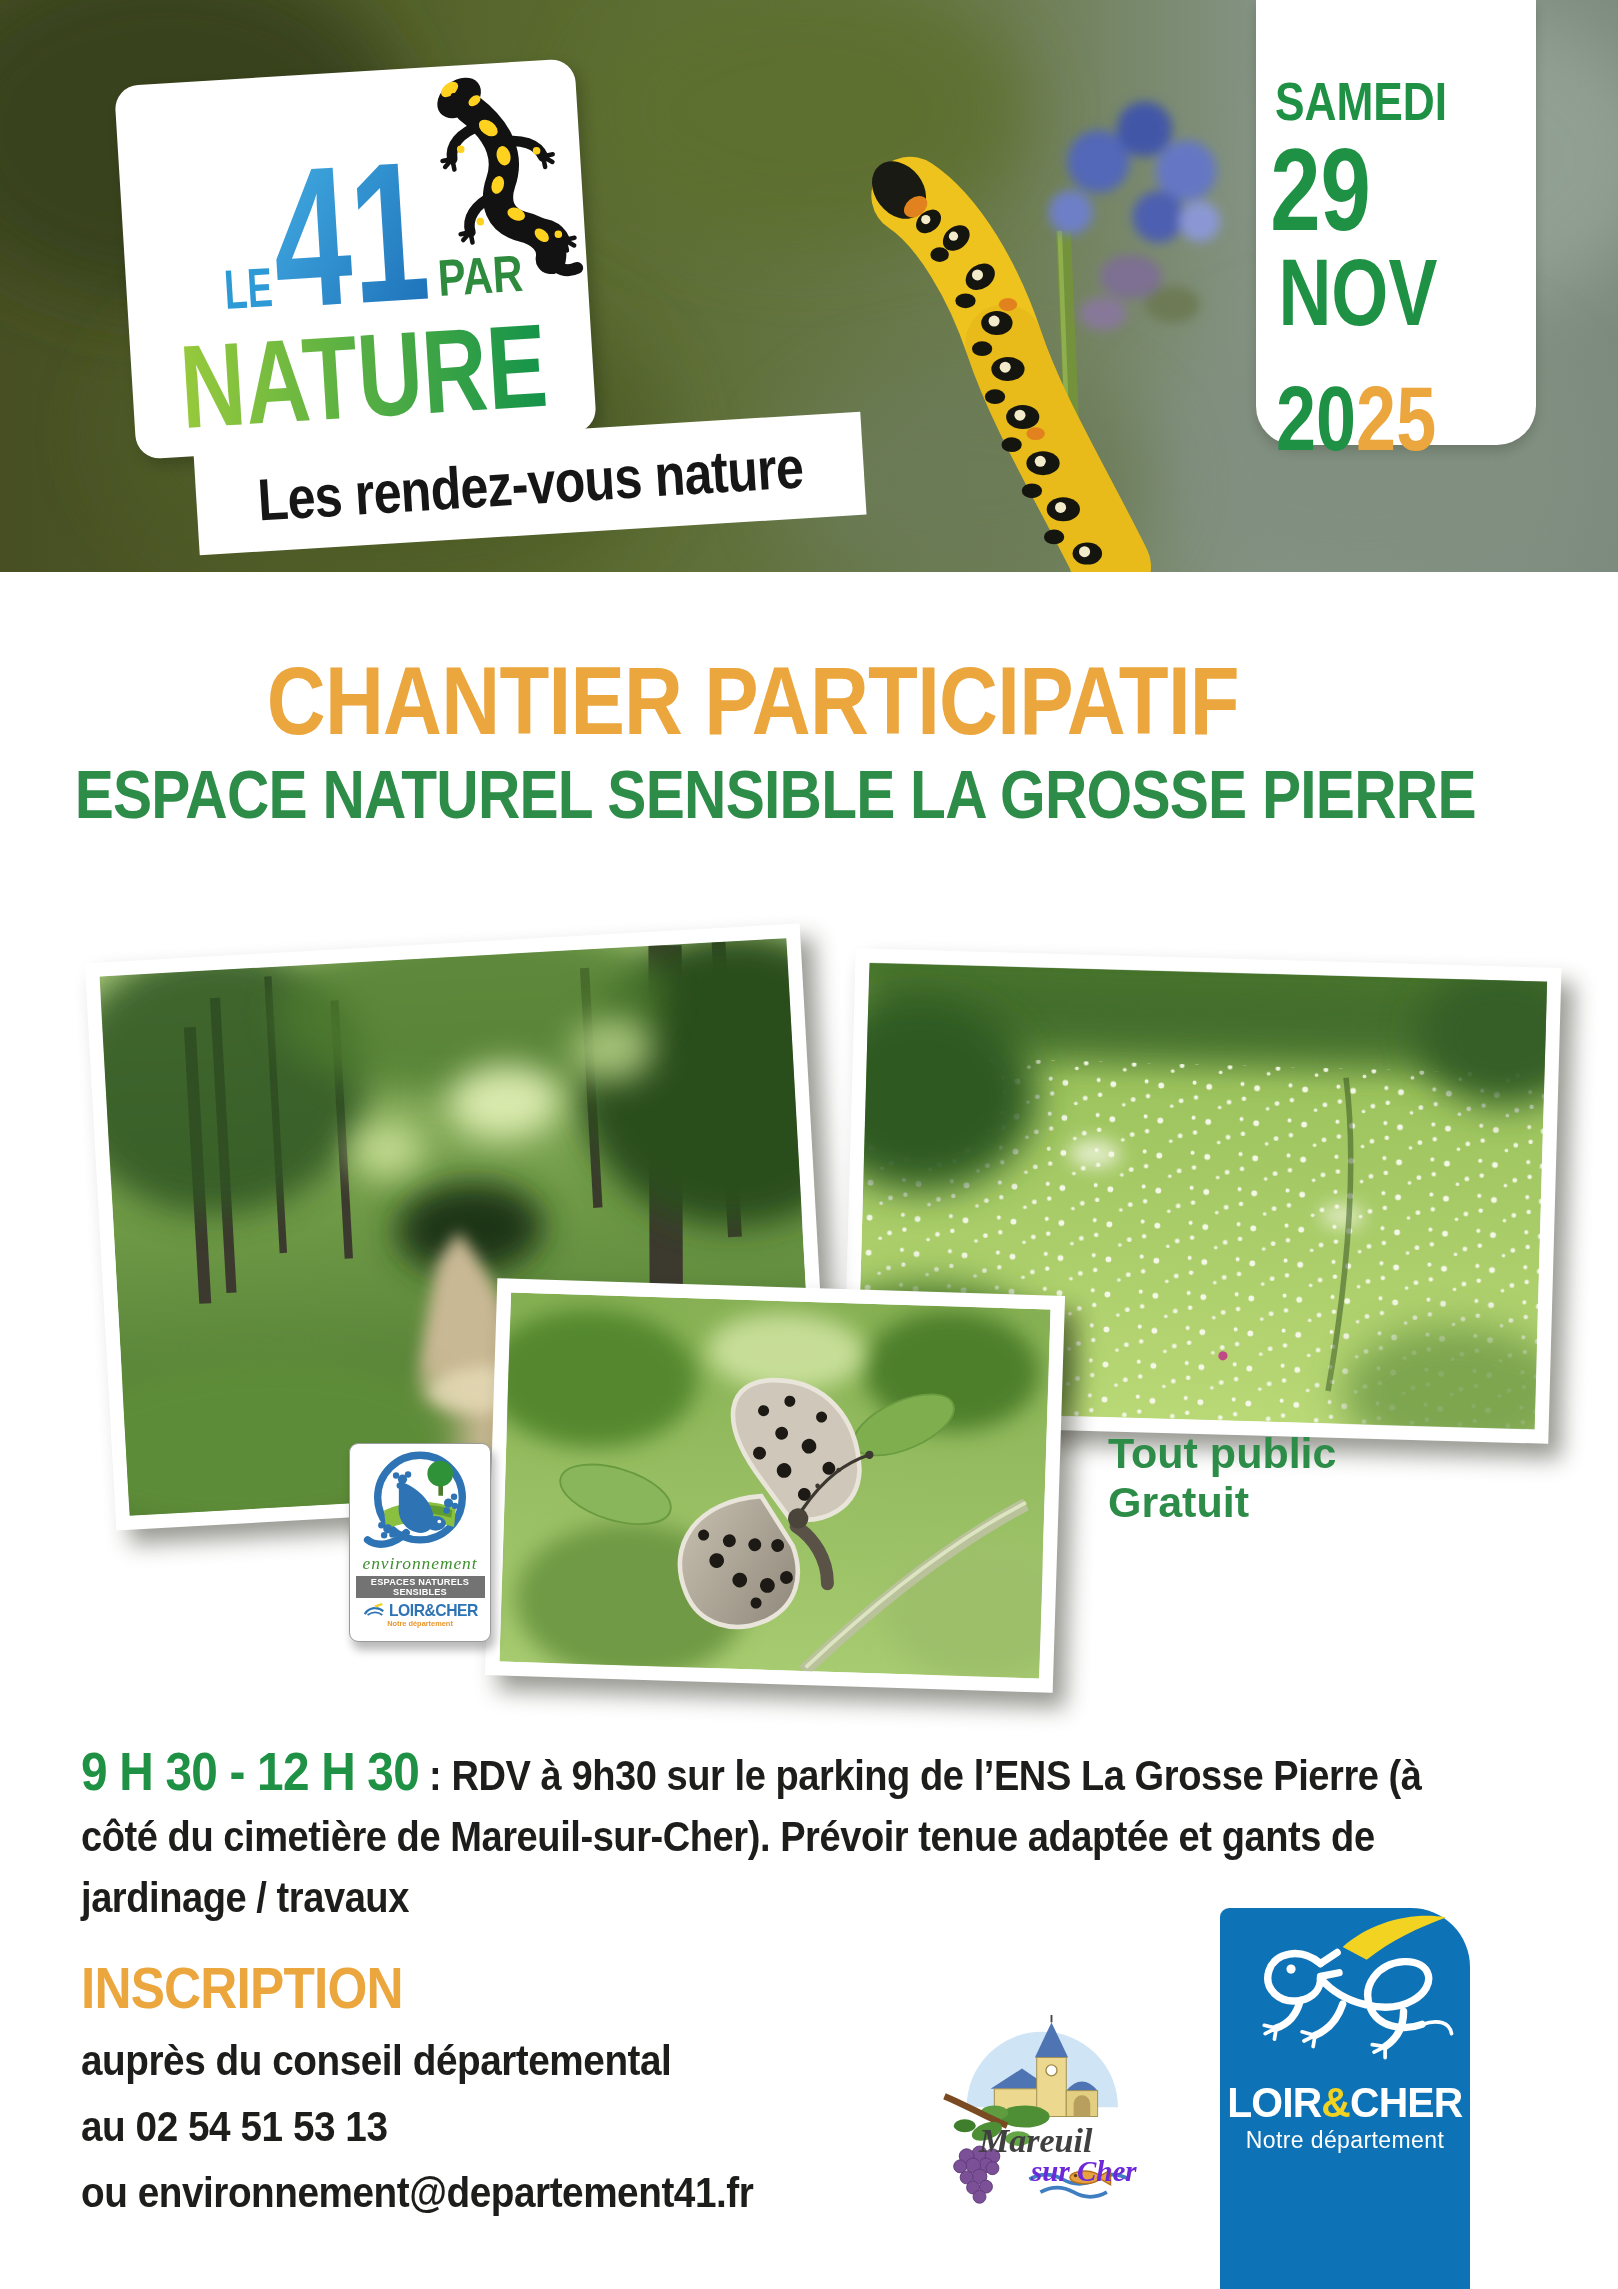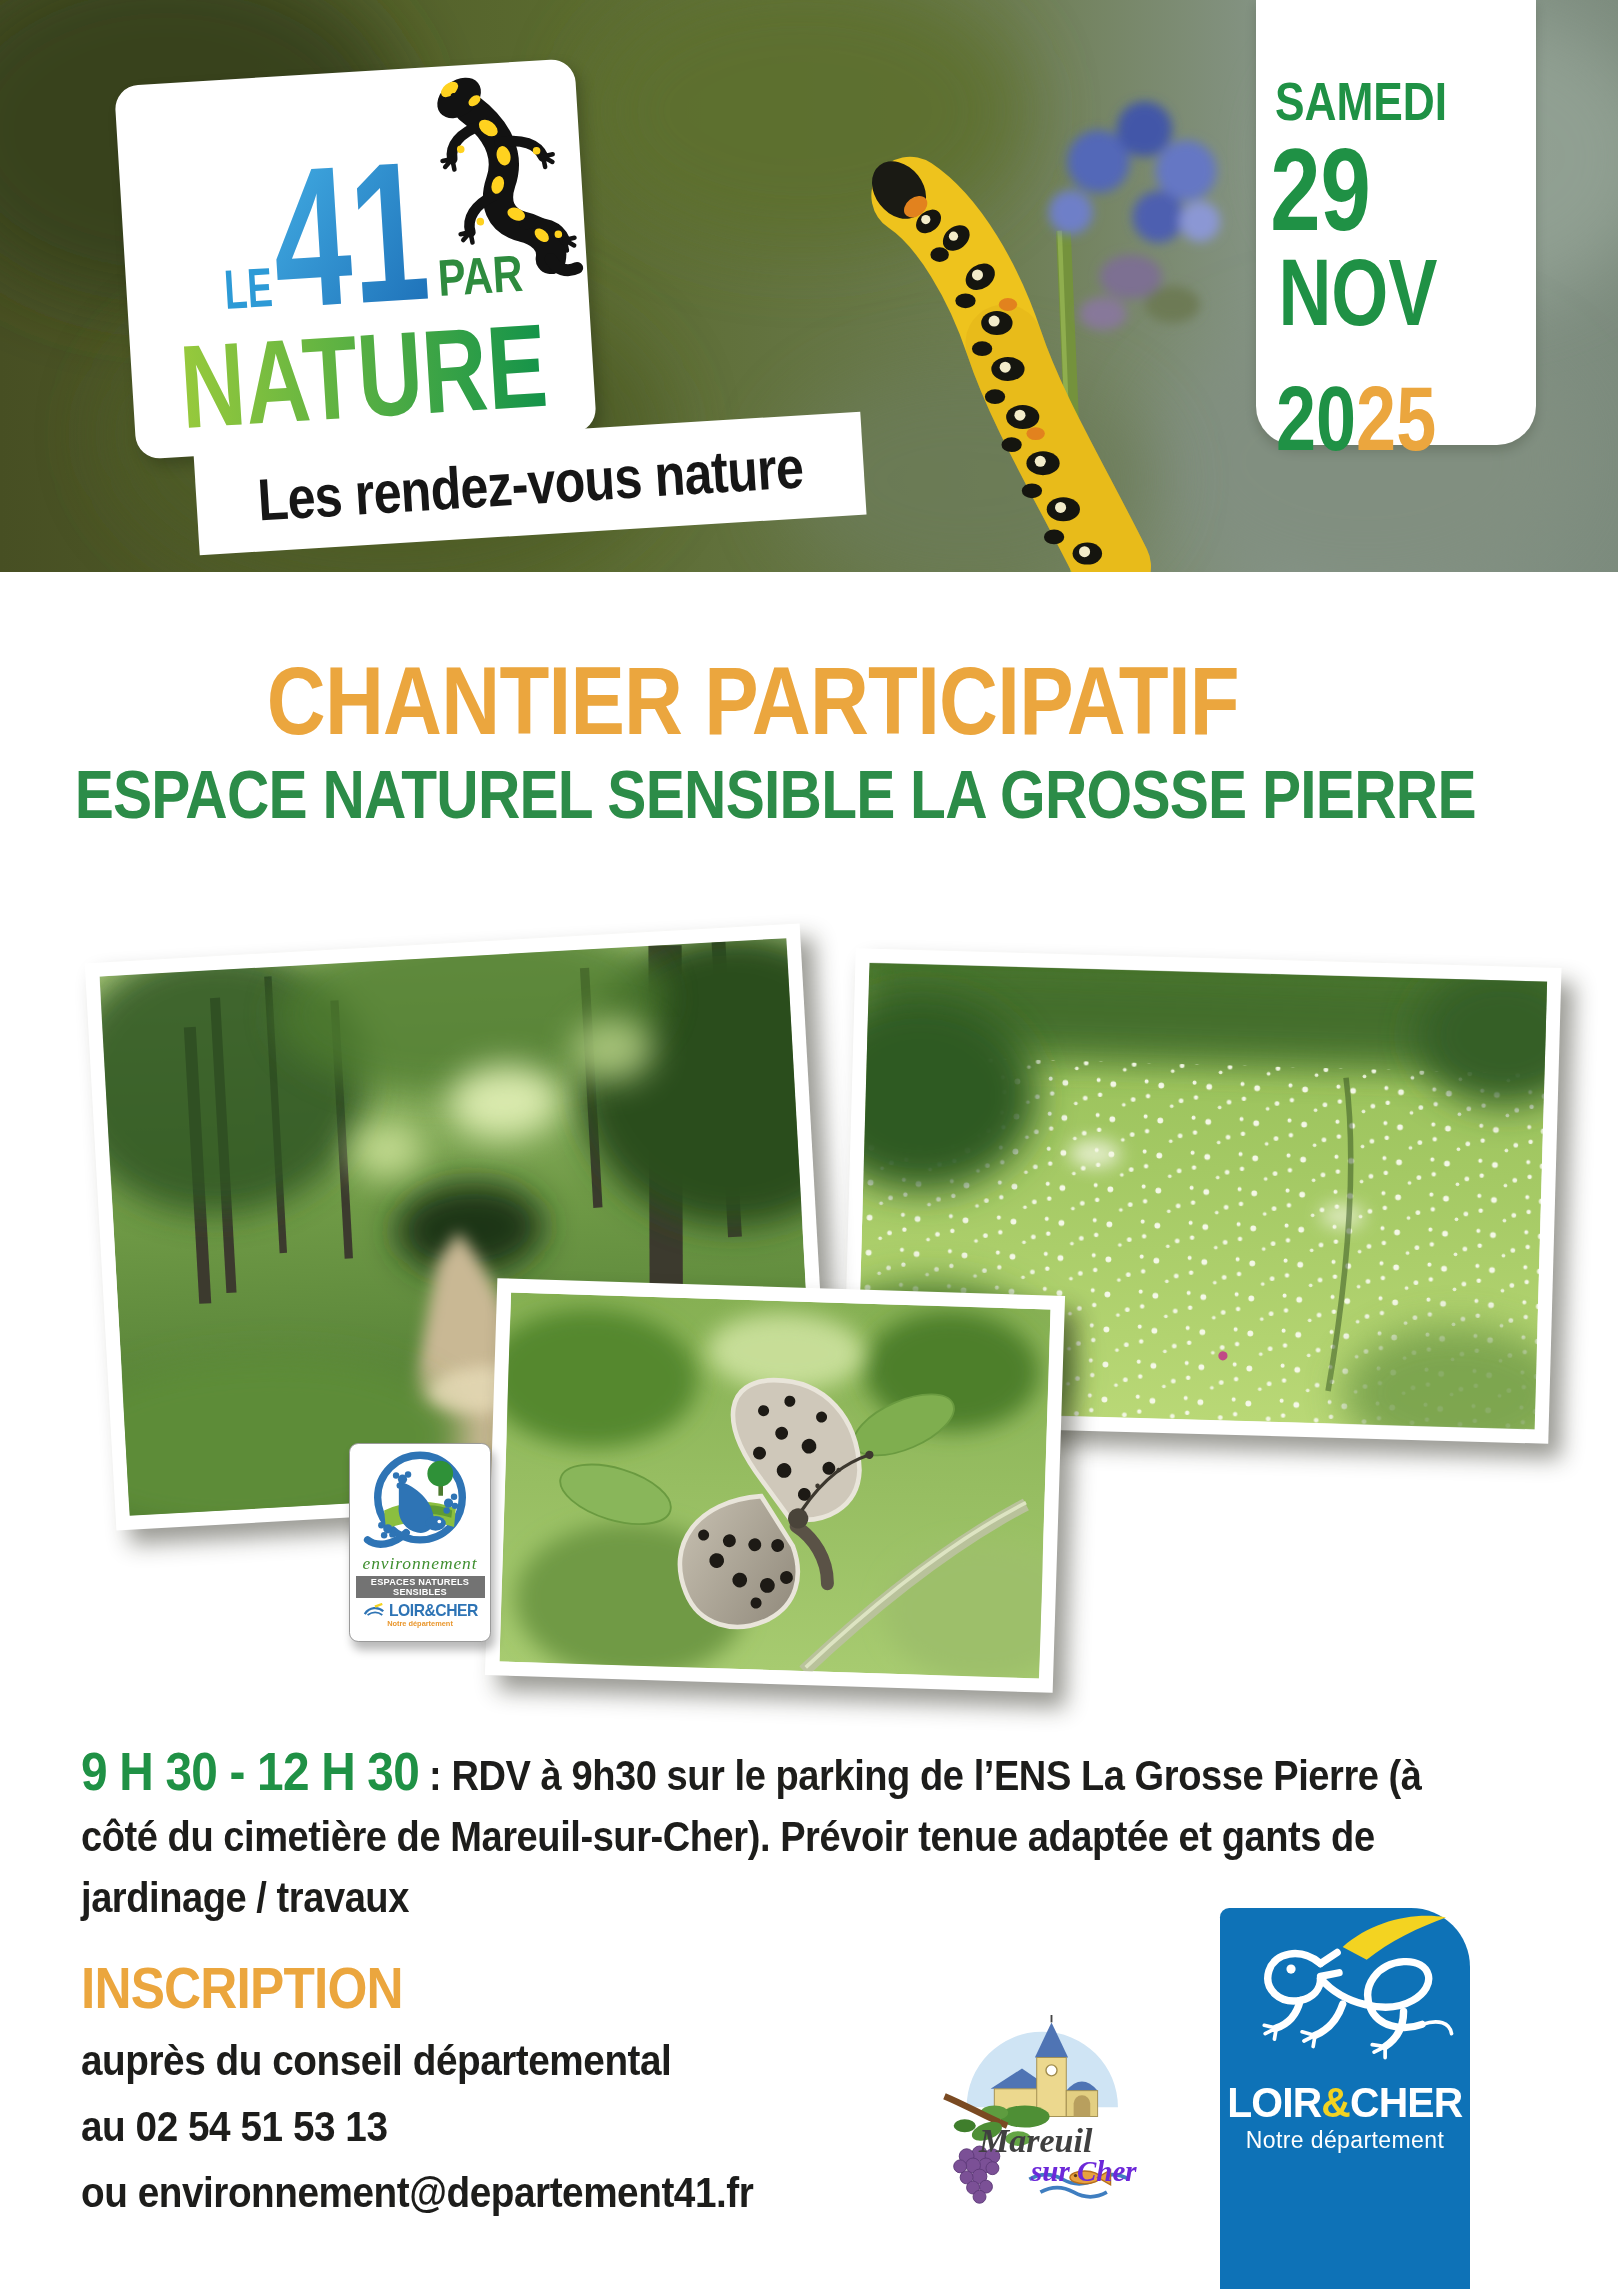--- a/index.html
+++ b/index.html
@@ -399,20 +399,24 @@
       <svg width="24" height="16.6" viewBox="0 0 26 18">
         <path d="M 3 12 C 8 4 18 4 23 9" stroke="#2e74b5" stroke-width="2.5" fill="none"></path>
         <path d="M 6 13 C 12 9 18 10 22 13" stroke="#2e74b5" stroke-width="2" fill="none"></path>
         <path d="M 14 4 L 22 1" stroke="#f3d321" stroke-width="2.5"></path>
       </svg>
       <span class="ens-brand">LOIR&amp;CHER</span>
     </div>
     <div class="ens-brand-sub">Notre département</div>
   </div>
 
+  <div class="abs audience">
+    <div>Tout public</div>
+    <div>Gratuit</div>
+  </div>
 
   <p class="abs schedule"><span class="time">9 H 30 - 12 H 30</span><span> : RDV à 9h30 sur le parking de l’ENS La Grosse Pierre (à côté du cimetière de Mareuil-sur-Cher). Prévoir tenue adaptée et gants de jardinage / travaux</span></p>
 
   <div class="abs inscription-title">INSCRIPTION</div>
   <div class="abs inscription-lines">
     <div>auprès du conseil départemental</div>
     <div>au 02 54 51 53 13</div>
     <div>ou environnement@departement41.fr</div>
   </div>
 

